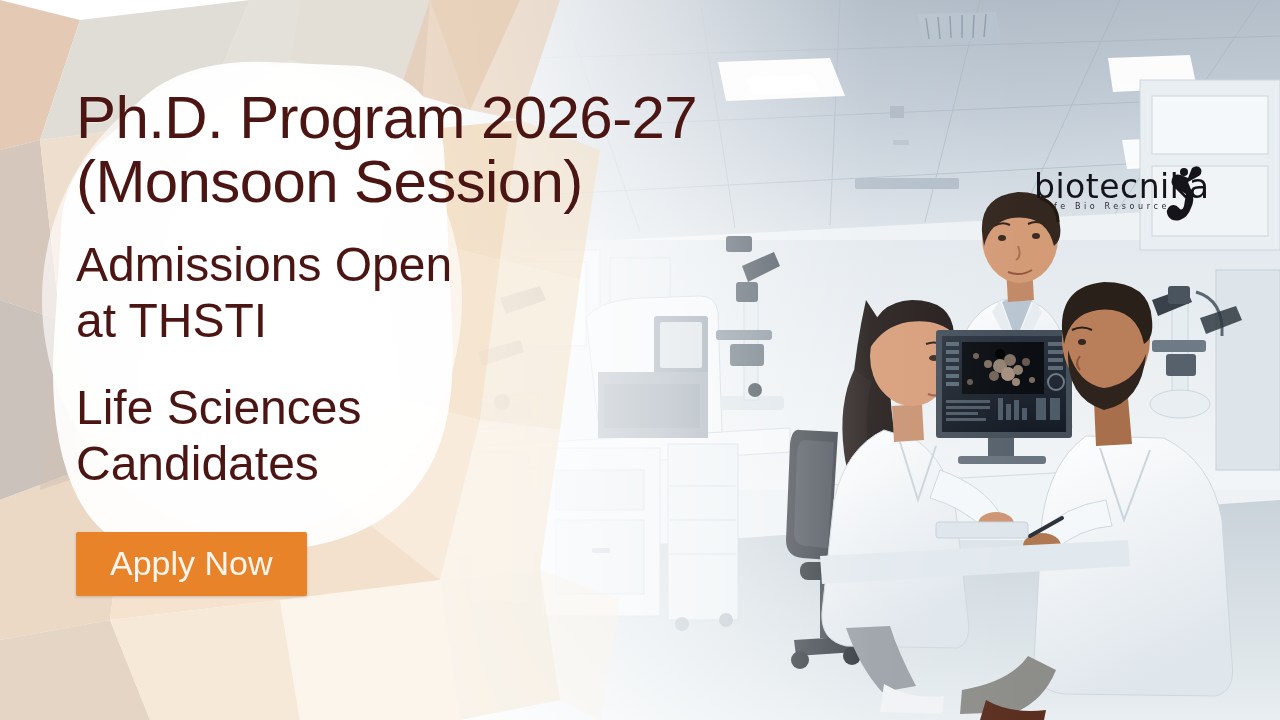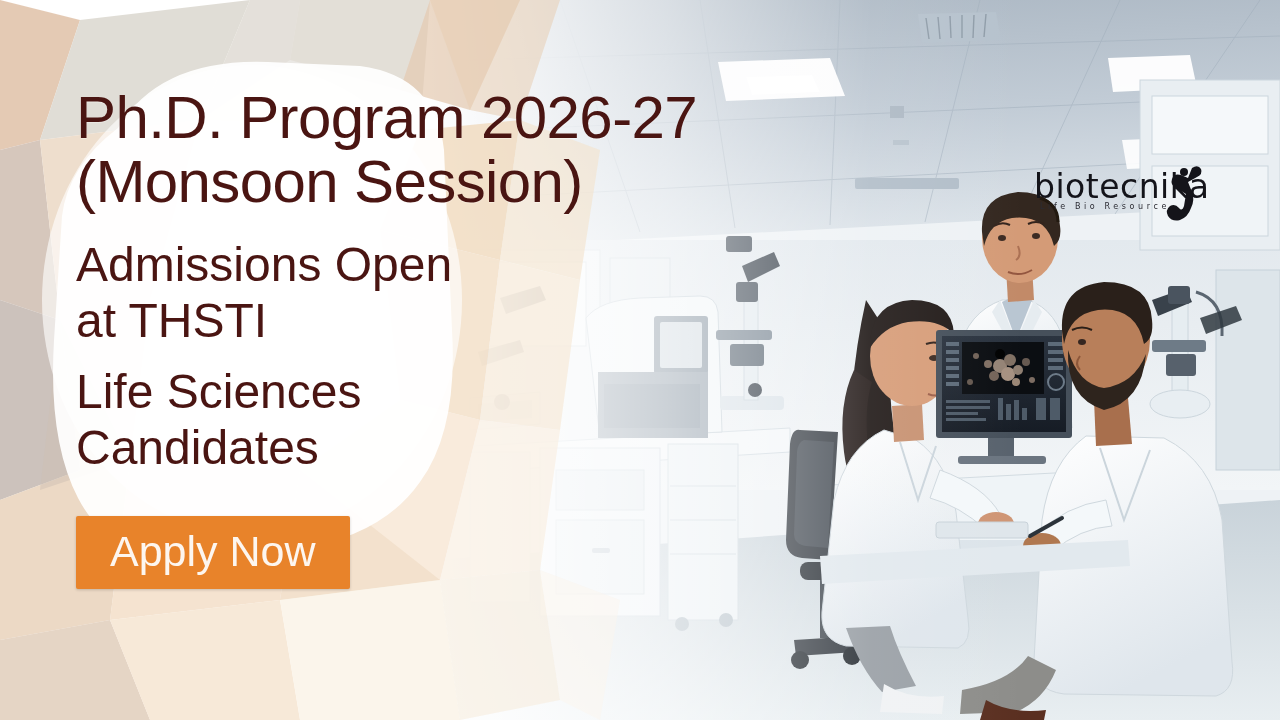--- a/index.html
+++ b/index.html
@@ -52,29 +52,29 @@
     text-shadow: 0 1px 1px rgba(255,255,255,0.35);
   }
   .subhead {
     font-size: 48px;
     font-weight: 400;
     line-height: 1.17;
     margin: 0;
     white-space: pre-line;
   }
   .sub1 { margin-top: 24px; }
-  .sub2 { margin-top: 14px; }
+  .sub2 { margin-top: 30px; }
 
   .cta {
     display: inline-block;
     margin-top: 40px;
     padding: 14px 34px 16px 34px;
     border: 0;
     border-radius: 2px;
-    font-size: 43px;
+    font-size: 34px;
     font-weight: 400;
     font-family: "Liberation Sans", sans-serif;
     color: #fdf6ef;
     cursor: pointer;
     line-height: 1;
     box-shadow: 0 1px 3px rgba(0,0,0,0.18);
   }
 
   
   .logo {

